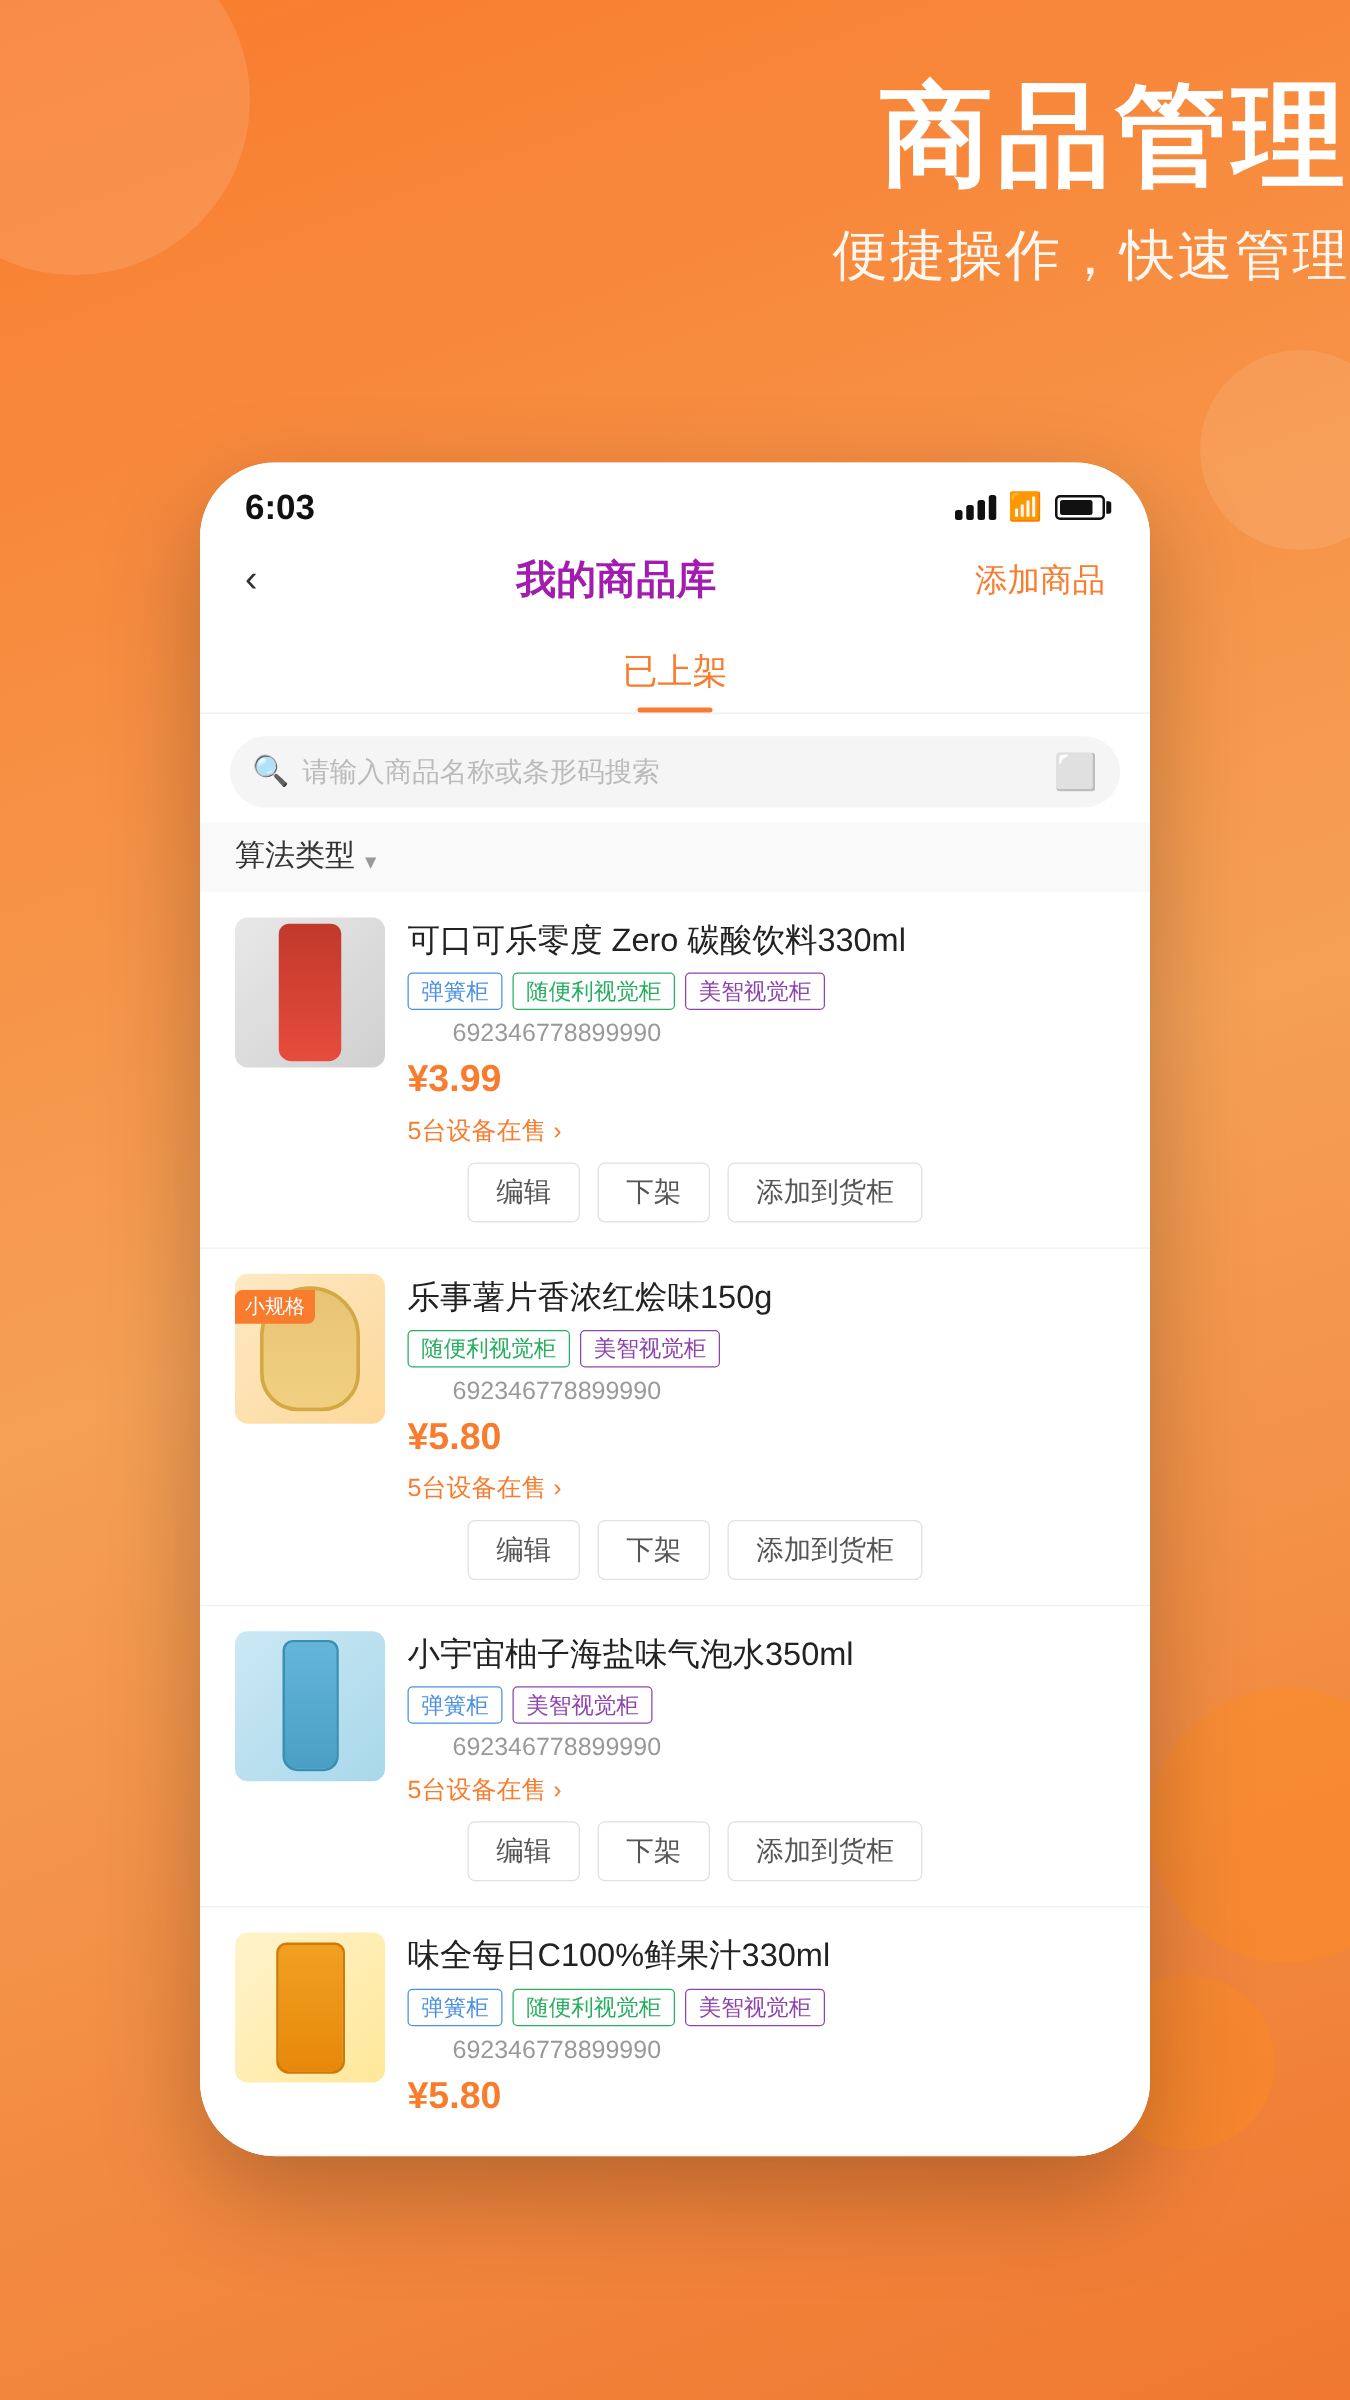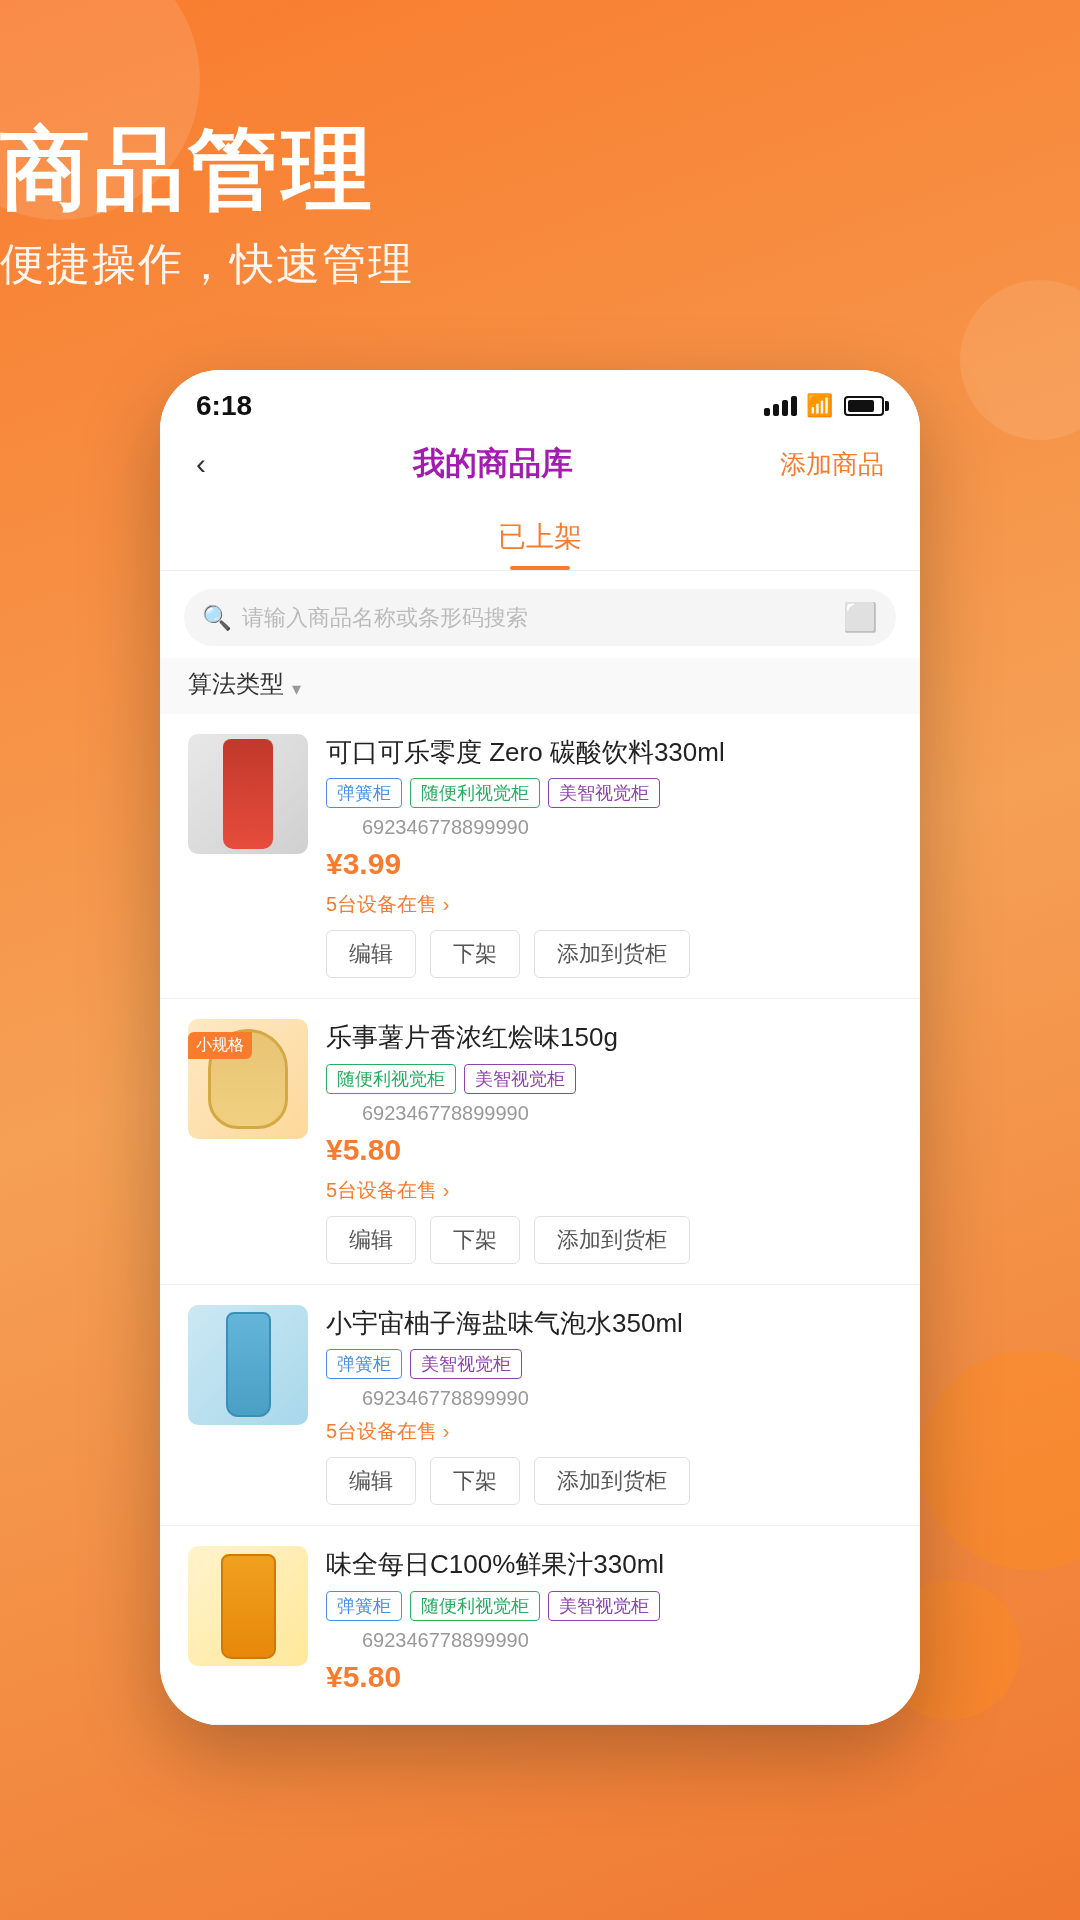--- a/index.html
+++ b/index.html
@@ -38,22 +38,22 @@
     .bg-circle-4 {
       position: absolute;
       width: 140px; height: 140px;
       border-radius: 50%;
       background: rgba(255,140,30,0.4);
       bottom: 200px; right: 60px;
     }
 
     
     .header-area {
-      text-align: left;
-      padding-top: 120px;
+      text-align: right;
+      padding-top: 60px;
       padding-bottom: 60px;
       position: relative;
       z-index: 2;
     }
     .header-title {
       font-size: 90px;
       font-weight: 700;
       color: #fff;
       letter-spacing: 4px;
       line-height: 1.1;
@@ -357,20 +357,21 @@
       margin-bottom: 10px;
     }
     .product-devices {
       font-size: 20px;
       color: #f97c2e;
       margin-bottom: 12px;
     }
     .product-actions {
       display: flex;
       gap: 14px;
+      margin-left: 48px;
     }
     .action-btn {
       border: 1px solid #e0e0e0;
       border-radius: 6px;
       padding: 8px 22px;
       font-size: 22px;
       color: #555;
       background: #fff;
       cursor: pointer;
     }
@@ -384,21 +385,21 @@
 <div class="bg-circle-4"></div>
 
 <div class="header-area">
   <div class="header-title">商品管理</div>
   <div class="header-subtitle">便捷操作，快速管理</div>
 </div>
 
 <div class="phone-wrapper">
 
   <div class="status-bar">
-    <span class="status-time">6:18</span>
+    <span class="status-time">6:03</span>
     <div class="status-icons">
       <div class="signal-bars">
         <div class="signal-bar" style="height:8px;"></div>
         <div class="signal-bar" style="height:12px;"></div>
         <div class="signal-bar" style="height:16px;"></div>
         <div class="signal-bar" style="height:20px;"></div>
       </div>
       <span class="wifi-icon">📶</span>
       <div class="battery-icon">
         <div class="battery-fill"></div>

